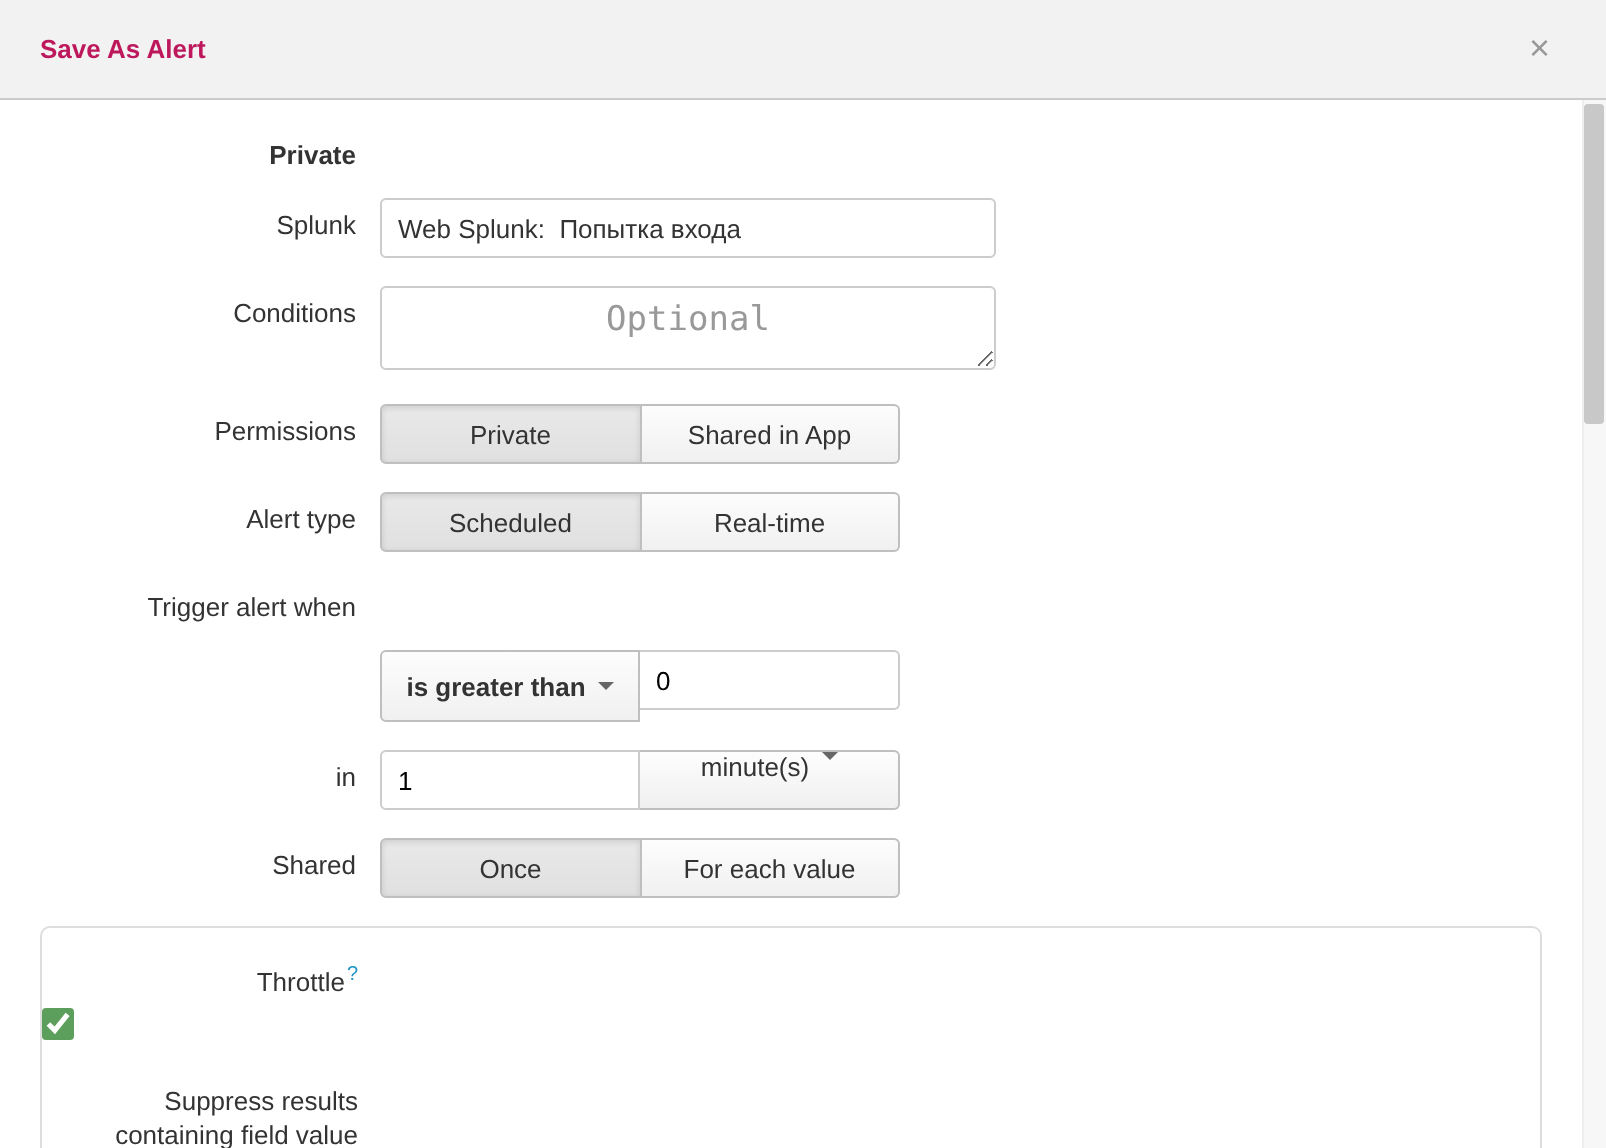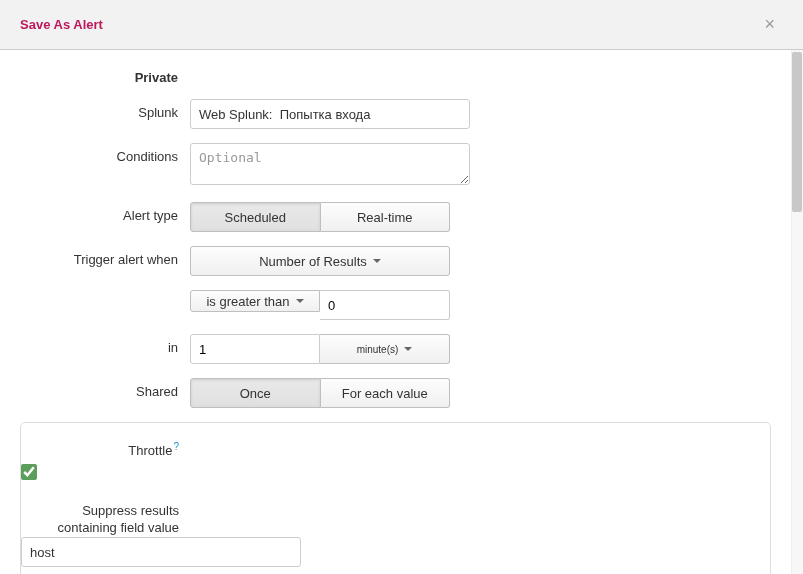--- a/index.html
+++ b/index.html
@@ -72,41 +72,42 @@
       padding-right: 12px;
       padding-top: 6px;
       color: #333;
       font-size: 13px;
     }
     .section-heading .form-label {
       font-weight: 700;
       padding-top: 0;
     }
     .form-control-wrap {
-      width: 280px;
+      width: 308px;
     }
     input[type="text"].tx {
       width: 100%;
       height: 30px;
       border: 1px solid #ccc;
       border-radius: 3px;
       padding: 0 8px;
       font-size: 13px;
       color: #333;
     }
     input[type="text"].tx::placeholder { color: #999; }
     textarea.tx {
       width: 100%;
       height: 42px;
       border: 1px solid #ccc;
       border-radius: 3px;
       padding: 6px 8px;
-      font-size: 13px;
+      font-size: 17px;
       resize: both;
       color: #ec4899;
+      text-align: center;
     }
     textarea.tx::placeholder { color: #999; }
     .btn-group {
       display: flex;
       width: 260px;
     }
     .btn {
       flex: 1;
       height: 30px;
       border: 1px solid #bfbfbf;
@@ -138,31 +139,32 @@
       align-items: center;
       justify-content: center;
       gap: 4px;
     }
     .inline-group {
       display: flex;
       gap: 0;
     }
     .inline-group .btn-dd {
       width: 130px;
-      height: 22px;
+      height: 36px;
       border: 1px solid #bfbfbf;
       border-radius: 3px 0 0 3px;
       background: linear-gradient(#fdfdfd, #f0f0f0);
       font-size: 13px;
       color: #333;
       cursor: pointer;
       display: flex;
       align-items: center;
       justify-content: center;
       gap: 4px;
+      font-weight: bold;
     }
     .inline-group input.tx-sm {
       width: 130px;
       height: 30px;
       border: 1px solid #ccc;
       border-left: none;
       border-radius: 0 3px 3px 0;
       padding: 0 8px;
       font-size: 13px;
     }
@@ -178,25 +180,24 @@
       padding: 0 8px;
       font-size: 13px;
     }
     .inline-group2 .btn-dd {
       width: 130px;
       height: 30px;
       border: 1px solid #bfbfbf;
       border-left: none;
       border-radius: 0 3px 3px 0;
       background: linear-gradient(#fdfdfd, #f0f0f0);
-      font-size: 10px;
-      color: #333;
-      cursor: pointer;
-      display: flex;
-      align-items: center;
+      font-size: 13px;
+      color: #333;
+      cursor: pointer;
+      display: flex;
       justify-content: center;
       gap: 4px;
     }
     .chevron {
       display: inline-block;
       width: 0;
       height: 0;
       border-left: 4px solid transparent;
       border-right: 4px solid transparent;
       border-top: 4px solid #666;
@@ -252,36 +253,39 @@
     </div>
   </div>
 
   <div class="form-row">
     <div class="form-label">Conditions</div>
     <div class="form-control-wrap">
       <textarea class="tx" placeholder="Optional" style=""></textarea>
     </div>
   </div>
 
+  <div class="form-row">
+    <div class="form-label">Permissions</div>
+    <div class="btn-group">
+      <button class="btn active">Private</button>
+      <button class="btn">Shared in App</button>
+    </div>
+  </div>
 
   <div class="form-row">
     <div class="form-label">Alert type</div>
     <div class="btn-group">
       <button class="btn active">Scheduled</button>
       <button class="btn">Real-time</button>
     </div>
   </div>
 
 
   <div class="form-row">
     <div class="form-label">Trigger alert when</div>
-    <button class="btn-full">
-      <span>Number of Results</span>
-      <span class="chevron"></span>
-    </button>
   </div>
 
   <div class="form-row">
     <div class="form-label"></div>
     <div class="inline-group">
       <button class="btn-dd">
         <span>is greater than</span>
         <span class="chevron"></span>
       </button>
       <input type="text" class="tx-sm" value="0" style="">

